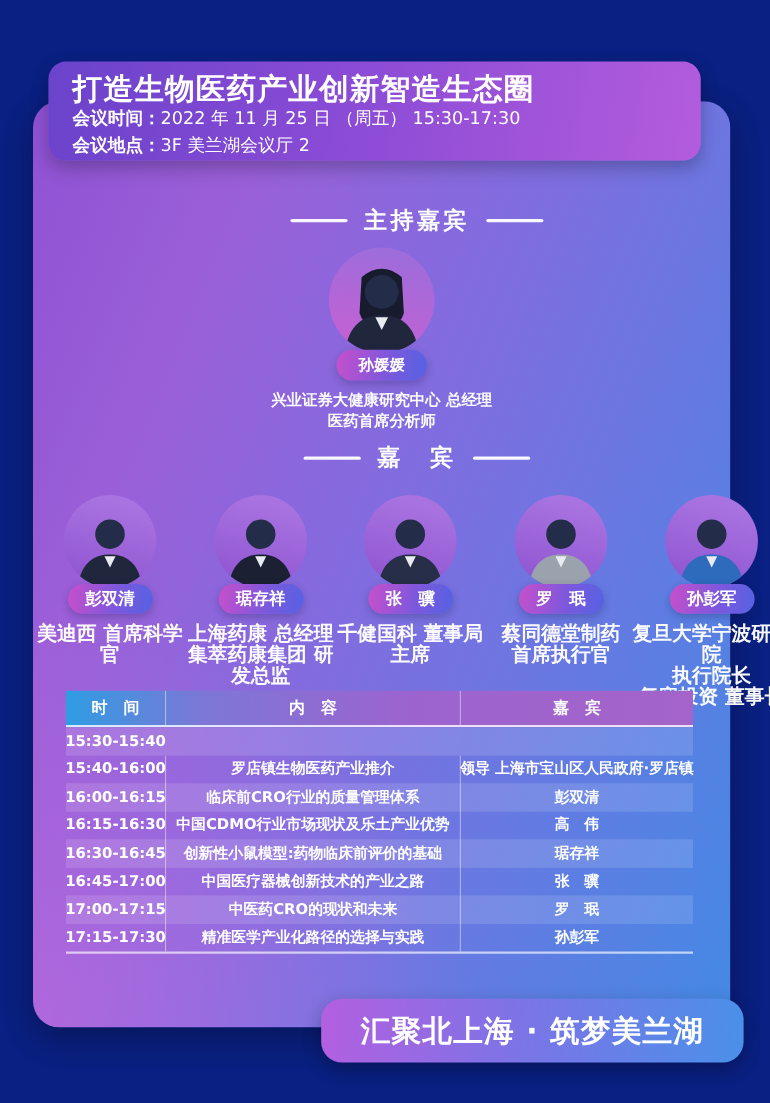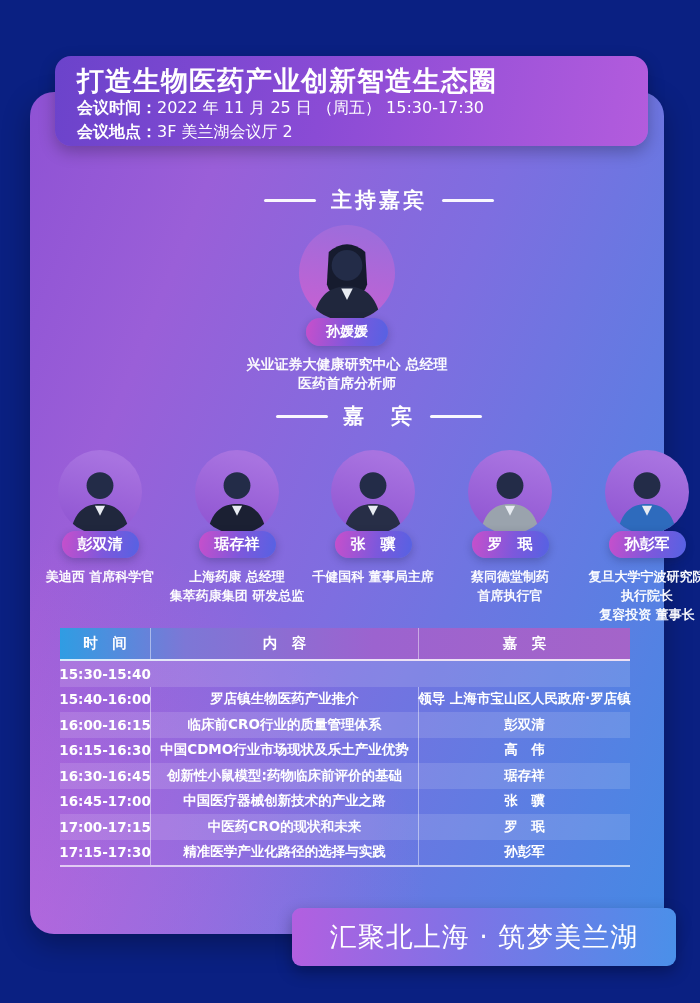--- a/index.html
+++ b/index.html
@@ -14,21 +14,21 @@
     position:absolute;left:30px;top:92px;width:634px;height:842px;
     border-radius:24px;
     background:
       radial-gradient(circle at 0% 100%, rgba(233,106,222,0.38), rgba(233,106,222,0) 38%),
       linear-gradient(112deg,#8F52D4 0%,#9A5FD8 22%,#7E6EE0 52%,#4489E4 100%);
     box-shadow:0 10px 28px rgba(0,0,0,0.30);
     z-index:1;
   }
   
   .header-card{
-    position:absolute;left:55px;top:56px;width:593px;height:90px;
+    position:absolute;left:44px;top:56px;width:593px;height:90px;
     border-radius:16px;
     background:linear-gradient(100deg,#6B43CB 0%,#8A4BD5 45%,#B35CDD 100%);
     box-shadow:0 6px 16px rgba(0,0,0,0.25);
     z-index:3;padding:0;
   }
   .poster-title{
     position:absolute;left:22px;top:7px;
     font-size:27px;font-weight:bold;letter-spacing:1px;white-space:nowrap;
   }
   .meta-line{position:absolute;left:22px;font-size:16px;white-space:nowrap;}
@@ -57,21 +57,21 @@
     display:inline-block;position:relative;z-index:5;margin-top:-12px;
     padding:5px 20px;border-radius:16px;
     background:linear-gradient(100deg,#C84FCB 0%,#7D58DC 55%,#5562E3 100%);
     font-weight:bold;white-space:nowrap;
     box-shadow:0 3px 8px rgba(20,20,60,0.25);
   }
   .pill-lg{font-size:14px;}
   .pill-sm{font-size:15px;padding:4px 16px;border-radius:14px;}
   .desc{margin-top:9px;font-weight:bold;opacity:0.97;}
   .desc-lg div{font-size:14px;line-height:18.5px;}
-  .desc-sm div{font-size:13px;line-height:19px;}
+  .desc-sm div{font-size:18px;line-height:19px;}
   
   .guest{position:absolute;top:450px;width:150px;text-align:center;z-index:4;}
   .guest.g1{left:25px;}
   .guest.g2{left:162px;}
   .guest.g3{left:298px;}
   .guest.g4{left:435px;}
   .guest.g5{left:572px;}
   
   .agenda{position:absolute;left:60px;top:628px;width:570px;z-index:4;}
   .agenda-header,.agenda-row{
@@ -85,25 +85,25 @@
     font-size:14.5px;font-weight:bold;
   }
   .agenda-row{height:25.5px;font-size:13.5px;font-weight:bold;}
   .agenda-row.alt{background:rgba(255,255,255,0.13);}
   .agenda-body{border-bottom:2px solid rgba(255,255,255,0.65);}
   .cell{display:flex;align-items:center;justify-content:center;height:100%;white-space:nowrap;}
   .cell.c2,.cell.c3{border-left:1px solid rgba(255,255,255,0.45);}
   
   .footer-pill{
     position:absolute;left:292px;top:908px;width:384px;height:58px;
-    border-radius:9px;z-index:6;
+    border-radius:19px;z-index:6;
     background:linear-gradient(95deg,#B35FE0 0%,#7E73E6 45%,#4A90E9 100%);
     box-shadow:0 6px 16px rgba(0,0,0,0.3);
     display:flex;align-items:center;justify-content:center;
-    font-size:27px;font-weight:normal;letter-spacing:1px;white-space:nowrap;
+    font-size:27px;font-weight:bold;letter-spacing:1px;white-space:nowrap;
   }
 </style>
 </head>
 <body>
 
 <div class="main-card"></div>
 
 <div class="header-card">
   <div class="poster-title">打造生物医药产业创新智造生态圈</div>
   <div class="meta-line m1">

